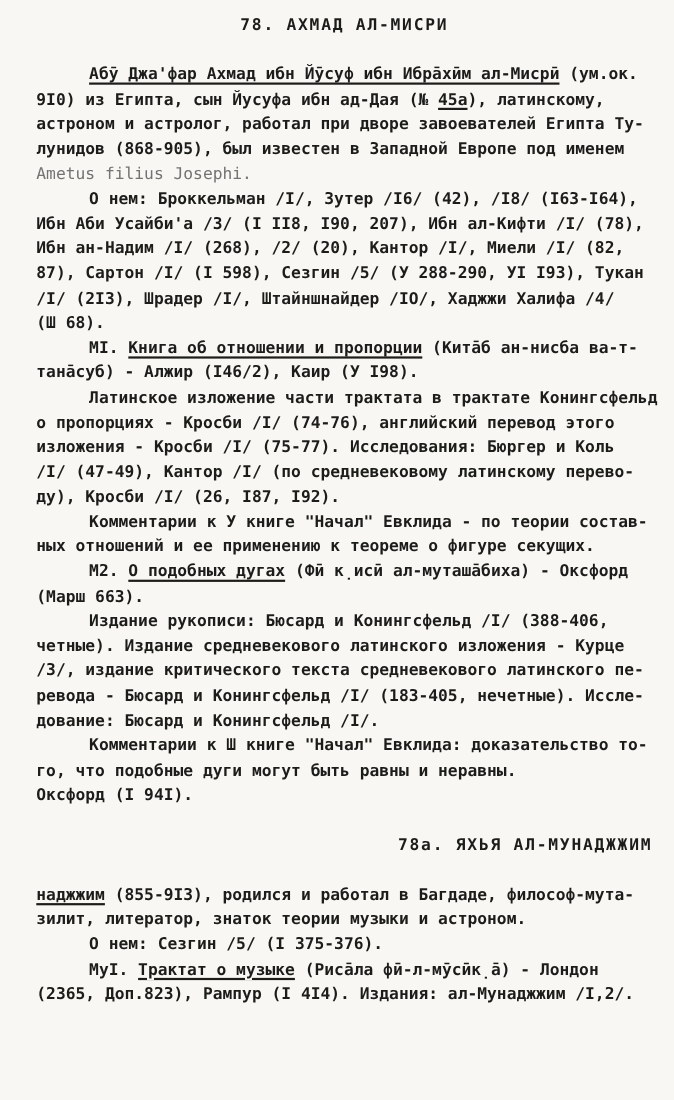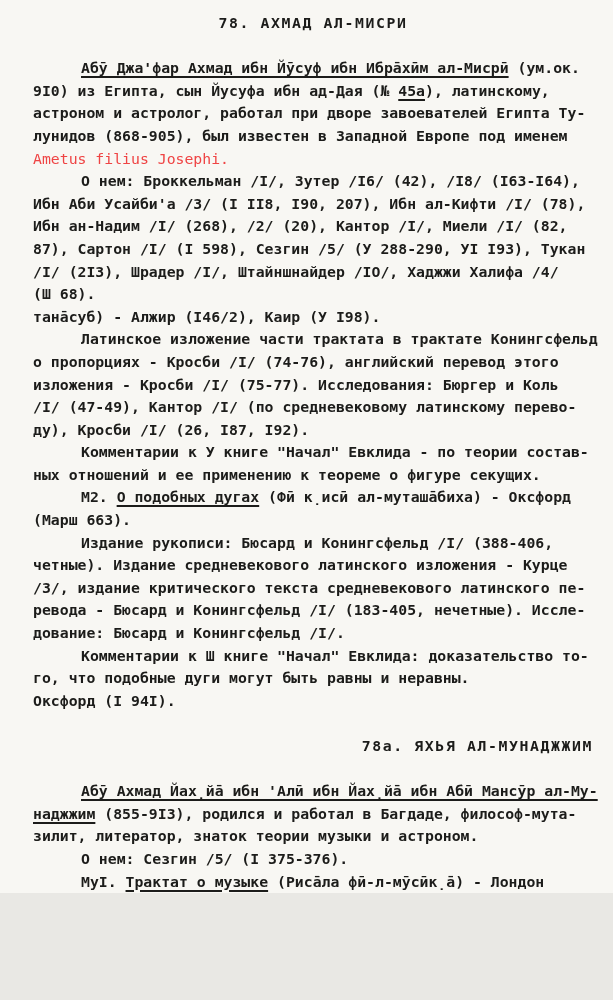--- a/index.html
+++ b/index.html
@@ -7,21 +7,21 @@
     --ink:#1c1c1a;
   }
   html,body{margin:0;padding:0;}
   body{
     width:613px;height:1000px;
     background:#e9e8e4;
     font-family:"DejaVu Sans Mono", monospace;
   }
   .page{
     position:relative;
-    width:613px;height:893px;
+    width:613px;height:1000px;
     background:var(--paper);
     color:var(--ink);
     font-weight:bold;
     font-size:14.8px;
     overflow:hidden;
   }
   .content{
     padding:12px 20px 0 33px;
   }
   .heading{
@@ -34,21 +34,21 @@
   .heading.spaced{
     margin-top:22.6px;
     text-align:right;
   }
   .paragraph{margin:0;}
   .line{
     line-height:22.6px;
     white-space:nowrap;
   }
   .line.indent{text-indent:48px;}
-  .line.latin{font-weight:normal;color:#ef4444;}
+  .line.latin{font-weight:normal;color:#737373;}
   .u{
     text-decoration:underline;
     text-decoration-thickness:1.5px;
     text-underline-offset:3px;
     margin-top:14px;
   }
   .page-number{
     position:absolute;
     top:1000px;
     right:26px;
@@ -71,20 +71,21 @@
       </div>
       <div class="paragraph">
         <div class="line indent"><span>О нем: Броккельман /I/, Зутер /I6/ (42), /I8/ (I63-I64),</span></div>
         <div class="line"><span>Ибн Аби Усайби'а /3/ (I II8, I90, 207), Ибн ал-Кифти /I/ (78),</span></div>
         <div class="line"><span>Ибн ан-Надим /I/ (268), /2/ (20), Кантор /I/, Миели /I/ (82,</span></div>
         <div class="line"><span>87), Сартон /I/ (I 598), Сезгин /5/ (У 288-290, УI I93), Тукан</span></div>
         <div class="line"><span>/I/ (2I3), Шрадер /I/, Штайншнайдер /IO/, Хаджжи Халифа /4/</span></div>
         <div class="line"><span>(Ш 68).</span></div>
       </div>
       <div class="paragraph">
+        <div class="line indent"><span>МI. </span><span class="u">Книга об отношении и пропорции</span><span> (Кита̄б ан-нисба ва-т-</span></div>
         <div class="line"><span>тана̄суб) - Алжир (I46/2), Каир (У I98).</span></div>
       </div>
       <div class="paragraph">
         <div class="line indent"><span>Латинское изложение части трактата в трактате Конингсфельд</span></div>
         <div class="line"><span>о пропорциях - Кросби /I/ (74-76), английский перевод этого</span></div>
         <div class="line"><span>изложения - Кросби /I/ (75-77). Исследования: Бюргер и Коль</span></div>
         <div class="line"><span>/I/ (47-49), Кантор /I/ (по средневековому латинскому перево-</span></div>
         <div class="line"><span>ду), Кросби /I/ (26, I87, I92).</span></div>
       </div>
       <div class="paragraph">
@@ -104,21 +105,20 @@
       </div>
       <div class="paragraph">
         <div class="line indent"><span>Комментарии к Ш книге "Начал" Евклида: доказательство то-</span></div>
         <div class="line"><span>го, что подобные дуги могут быть равны и неравны.</span></div>
       </div>
       <div class="paragraph">
         <div class="line"><span>Оксфорд (I 94I).</span></div>
       </div>
       <div class="heading spaced">78а. ЯХЬЯ АЛ-МУНАДЖЖИМ</div>
       <div class="paragraph">
-        <div class="line indent"><span class="u">Абӯ Ахмад Йах̣йа̄ ибн 'Алӣ ибн Йах̣йа̄ ибн Абӣ Мансӯр ал-Му-</span></div>
         <div class="line"><span class="u">наджжим</span><span> (855-9I3), родился и работал в Багдаде, философ-мута-</span></div>
         <div class="line"><span>зилит, литератор, знаток теории музыки и астроном.</span></div>
       </div>
       <div class="paragraph">
         <div class="line indent"><span>О нем: Сезгин /5/ (I 375-376).</span></div>
       </div>
       <div class="paragraph">
         <div class="line indent"><span>МуI. </span><span class="u">Трактат о музыке</span><span> (Риса̄ла фӣ-л-мӯсӣк̣а̄) - Лондон</span></div>
         <div class="line"><span>(2365, Доп.823), Рампур (I 4I4). Издания: ал-Мунаджжим /I,2/.</span></div>
       </div>

